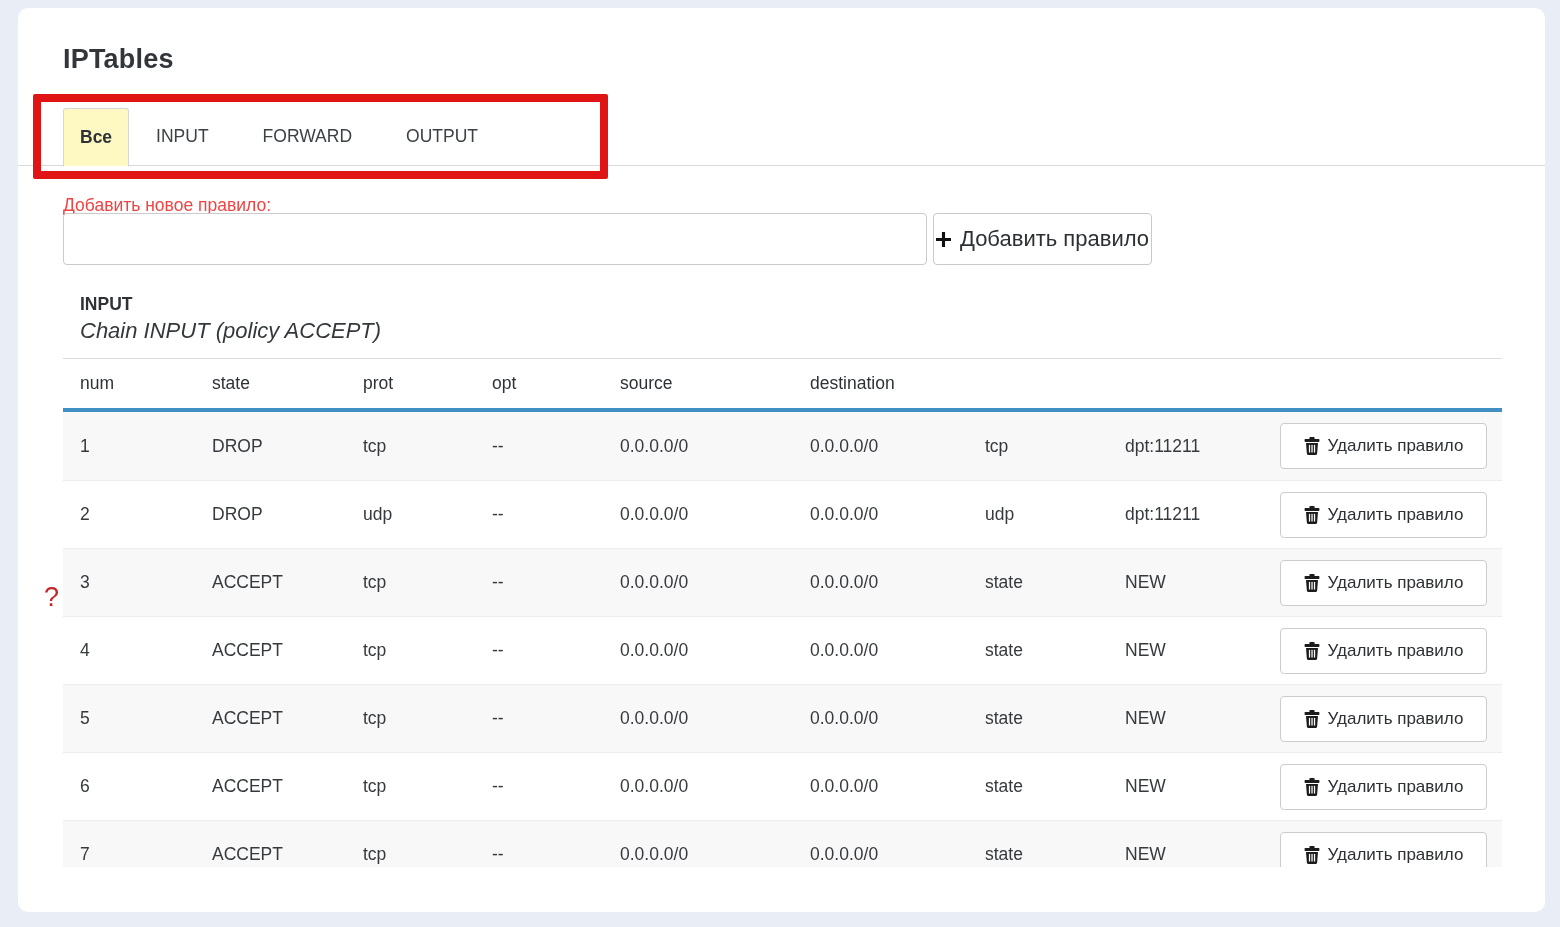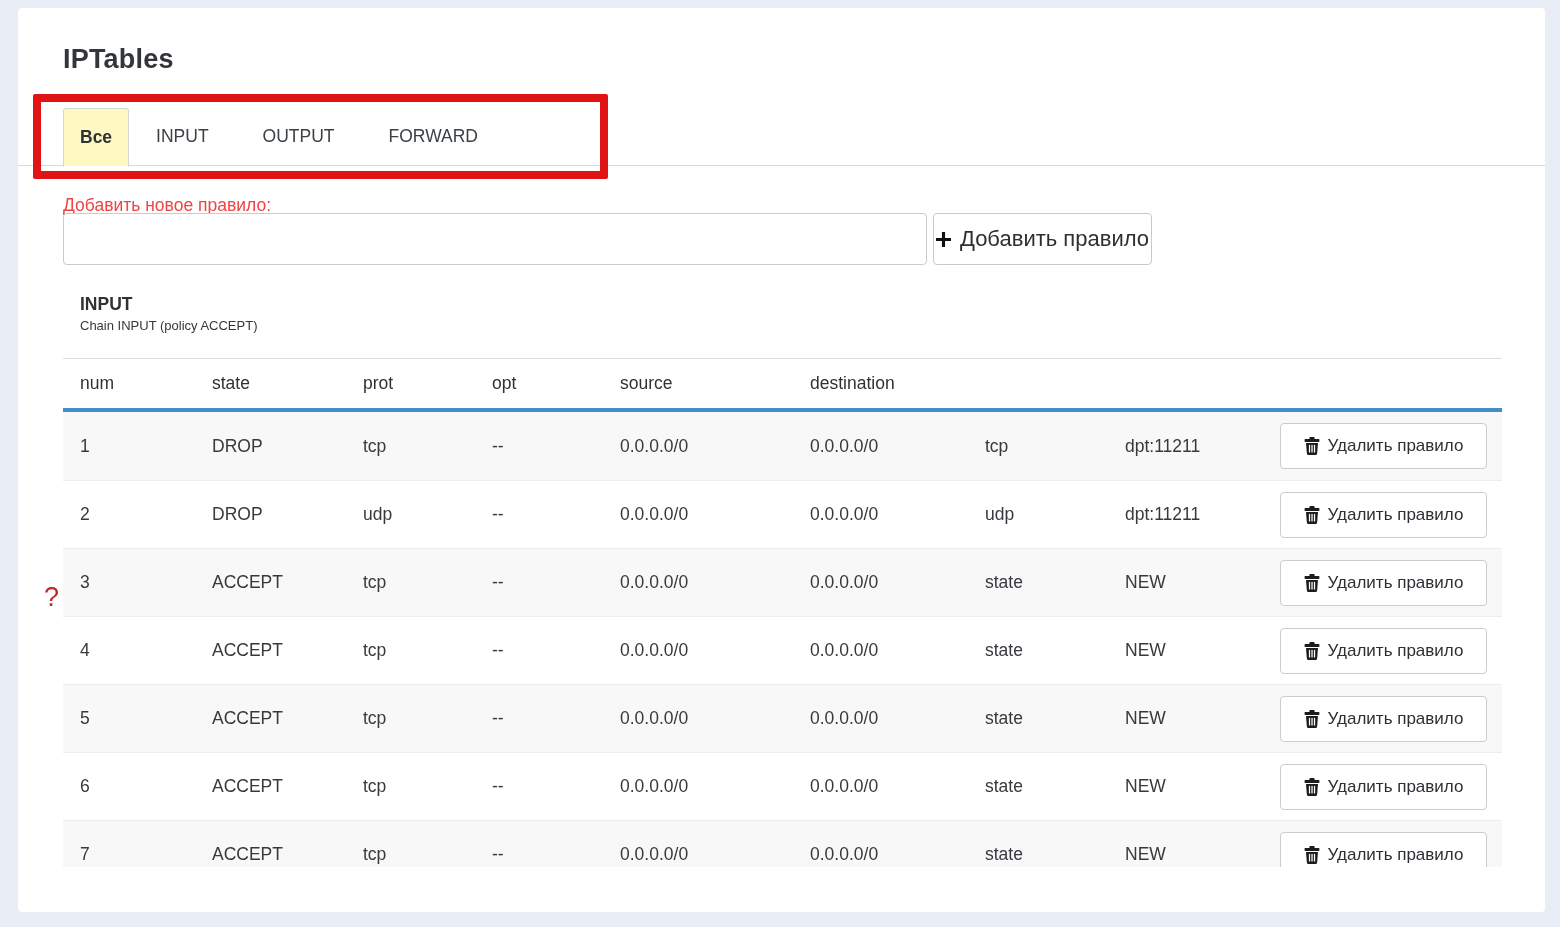--- a/index.html
+++ b/index.html
@@ -4,21 +4,21 @@
 <style>
   * { margin:0; padding:0; box-sizing:border-box; }
   html,body { width:1560px; height:927px; overflow:hidden; }
   body {
     background:#e9edf6;
     font-family:"Liberation Sans","DejaVu Sans",sans-serif;
     color:#34383c;
   }
   .card {
     position:absolute; left:18px; top:8px; width:1527px; height:904px;
-    background:#ffffff; border-radius:4px;
+    background:#ffffff; border-radius:10px;
   }
   .page-title {
     position:absolute; left:45px; top:36px;
     font-size:27px; font-weight:bold; color:#32363b; letter-spacing:.2px;
   }
   
   .tabbar {
     position:absolute; left:0; top:100px; width:100%; height:58px;
     border-bottom:1px solid #d9d9d9;
     display:flex; align-items:stretch; padding-left:45px;
@@ -52,21 +52,21 @@
   }
   .add-btn {
     position:absolute; left:915px; top:205px; width:219px; height:52px;
     background:#fff; border:1px solid #c9c9c9; border-radius:4px;
     font-size:22px; color:#2c2f33; cursor:pointer;
     display:flex; align-items:center; justify-content:center; gap:9px;
     font-family:inherit;
   }
   
   .section-name { position:absolute; left:62px; top:286px; font-size:17.5px; font-weight:bold; color:#2e3237; }
-  .section-sub  { position:absolute; left:62px; top:310px; font-size:13px; color:#34383c; }
+  .section-sub  { position:absolute; left:62px; top:310px; font-size:22px; color:#34383c;font-style:italic; }
   
   .table { position:absolute; left:45px; top:350px; width:1439px; }
   .thead {
     display:grid;
     grid-template-columns:132px 151px 129px 128px 190px 175px 140px 155px 1fr;
     height:54px; align-items:center;
     border-top:1px solid #dcdcdc;
     border-bottom:4px solid #4190c5;
   }
   .thead .hcell { font-weight:normal; font-size:17.5px; color:#2e3237; padding-left:17px; }
@@ -91,22 +91,22 @@
 </head>
 <body>
 
 <div class="card">
 
   <div class="page-title">IPTables</div>
 
   <div class="tabbar">
     <div class="tab active">Все</div>
     <div class="tab">INPUT</div>
+    <div class="tab">FORWARD</div>
     <div class="tab">OUTPUT</div>
-    <div class="tab">FORWARD</div>
   </div>
 
   <div class="highlight-rect"></div>
   <div class="question-mark">?</div>
 
   <div class="add-label">Добавить новое правило:</div>
   <input class="rule-input" type="text" value="" style="">
   <button class="add-btn">
     <span class="picon">
       <svg width="15" height="15" viewBox="0 0 14 14">

